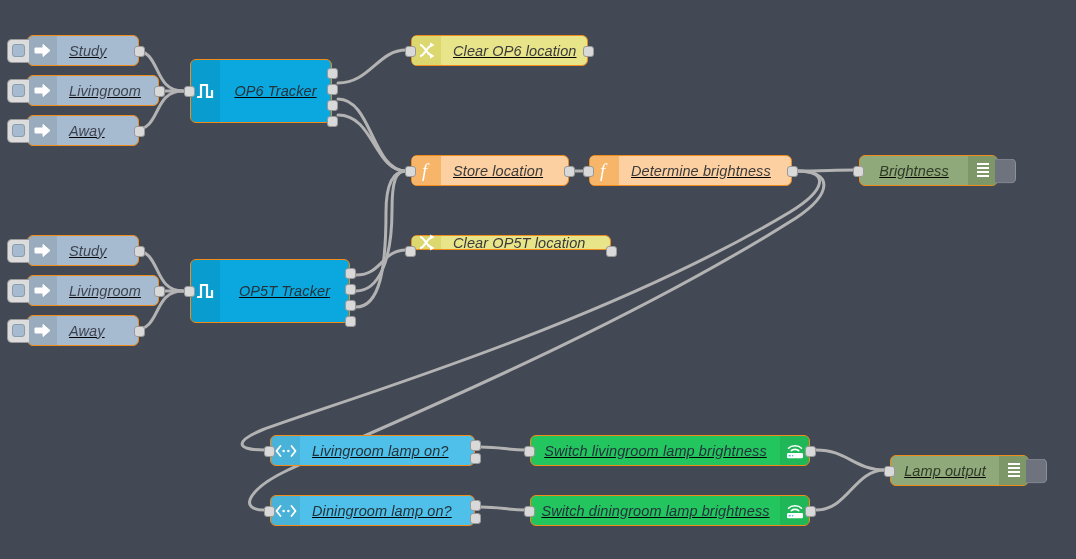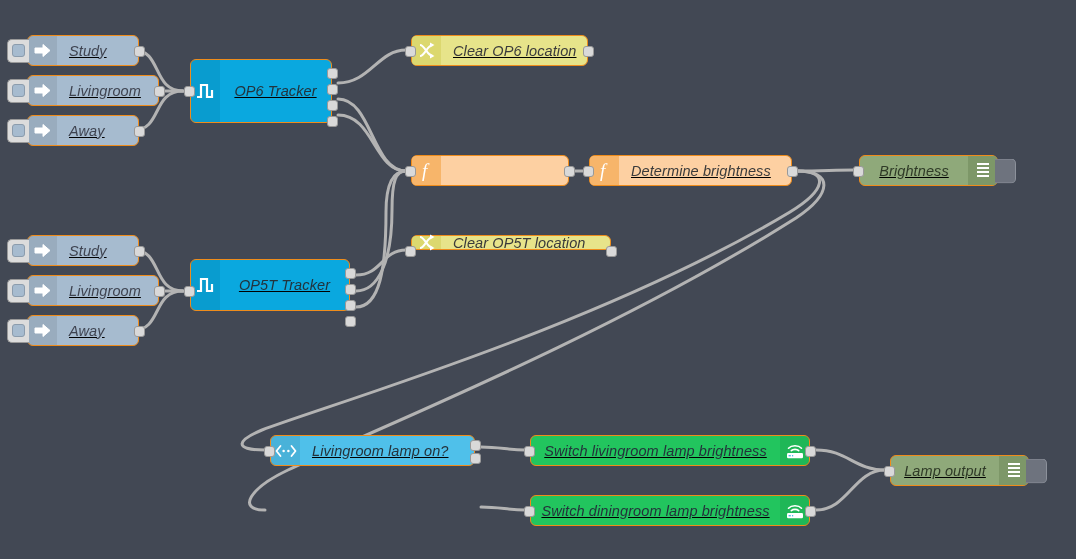--- a/index.html
+++ b/index.html
@@ -271,20 +271,23 @@
     <div class="port in" style="top:10px;"></div>
     <div class="port out" style="top:10px;"></div>
   </div>
 
   <div class="node n-func" style="left:411px; top:155px; width:158px; height:31px;">
     <div class="icon-box left">
       <svg width="16" height="20" viewBox="0 0 16 20">
         <text x="3" y="16" font-family="Liberation Serif, serif" font-size="19" font-style="italic" fill="#fff">f</text>
       </svg>
     </div>
+    <div class="body">
+      <span class="label lbl-left">Store location</span>
+    </div>
     <div class="port in" style="top:10px;"></div>
     <div class="port out" style="top:10px;"></div>
   </div>
 
   <div class="node n-func" style="left:589px; top:155px; width:203px; height:31px;">
     <div class="icon-box left">
       <svg width="16" height="20" viewBox="0 0 16 20">
         <text x="3" y="16" font-family="Liberation Serif, serif" font-size="19" font-style="italic" fill="#fff">f</text>
       </svg>
     </div>
@@ -349,21 +352,21 @@
       <svg width="17" height="15" viewBox="0 0 17 15">
           <path d="M1 5 h8 V1.5 L16 7.5 L9 13.5 V10 H1 Z" fill="#fff" stroke="#fff" stroke-width="1"></path>
         </svg>
     </div>
     <div class="body">
       <span class="label lbl-left">Away</span>
     </div>
     <div class="port out" style="top:10px;"></div>
   </div>
 
-  <div class="node n-trigger" style="left:190px; top:259px; width:160px; height:52px;">
+  <div class="node n-trigger" style="left:190px; top:259px; width:160px; height:64px;">
     <div class="icon-box left">
       <svg width="20" height="20" viewBox="0 0 20 20">
           <path d="M1 16 H5 V4 H11 V16 H16 V9" fill="none" stroke="#fff" stroke-width="2.2"></path>
         </svg>
     </div>
     <div class="body">
       <span class="label lbl-center">OP5T Tracker</span>
     </div>
     <div class="port in" style="top:26px;"></div>
     <div class="port out" style="top:8px;"></div>
@@ -398,20 +401,36 @@
       </svg>
     </div>
     <div class="body">
       <span class="label lbl-left">Livingroom lamp on?</span>
     </div>
     <div class="port in" style="top:10px;"></div>
     <div class="port out" style="top:4px;"></div>
     <div class="port out" style="top:17px;"></div>
   </div>
 
+  <div class="node n-switch" style="left:270px; top:495px; width:205px; height:31px;">
+    <div class="icon-box left">
+      <svg width="22" height="14" viewBox="0 0 22 14">
+        <path d="M5.5 2 L1.5 7 L5.5 12" fill="none" stroke="#fff" stroke-width="1.8" stroke-linecap="round" stroke-linejoin="round"></path>
+        <path d="M16.5 2 L20.5 7 L16.5 12" fill="none" stroke="#fff" stroke-width="1.8" stroke-linecap="round" stroke-linejoin="round"></path>
+        <circle cx="8.6" cy="7" r="1.25" fill="#fff"></circle>
+        <circle cx="13.4" cy="7" r="1.25" fill="#fff"></circle>
+      </svg>
+    </div>
+    <div class="body">
+      <span class="label lbl-left">Diningroom lamp on?</span>
+    </div>
+    <div class="port in" style="top:10px;"></div>
+    <div class="port out" style="top:4px;"></div>
+    <div class="port out" style="top:17px;"></div>
+  </div>
 
   <div class="node n-mqtt" style="left:530px; top:435px; width:280px; height:31px;">
     <div class="body">
       <span class="label lbl-center">Switch livingroom lamp brightness</span>
     </div>
     <div class="icon-box right">
       <svg width="20" height="18" viewBox="0 0 20 18">
         <path d="M3.5 6.2 C6.5 3 13.5 3 16.5 6.2" fill="none" stroke="#fff" stroke-width="1.6" stroke-linecap="round"></path>
         <path d="M6.3 8.6 C8 6.9 12 6.9 13.7 8.6" fill="none" stroke="#fff" stroke-width="1.6" stroke-linecap="round"></path>
         <rect x="2" y="11" width="16" height="5.2" rx="1.2" fill="#fff"></rect>

